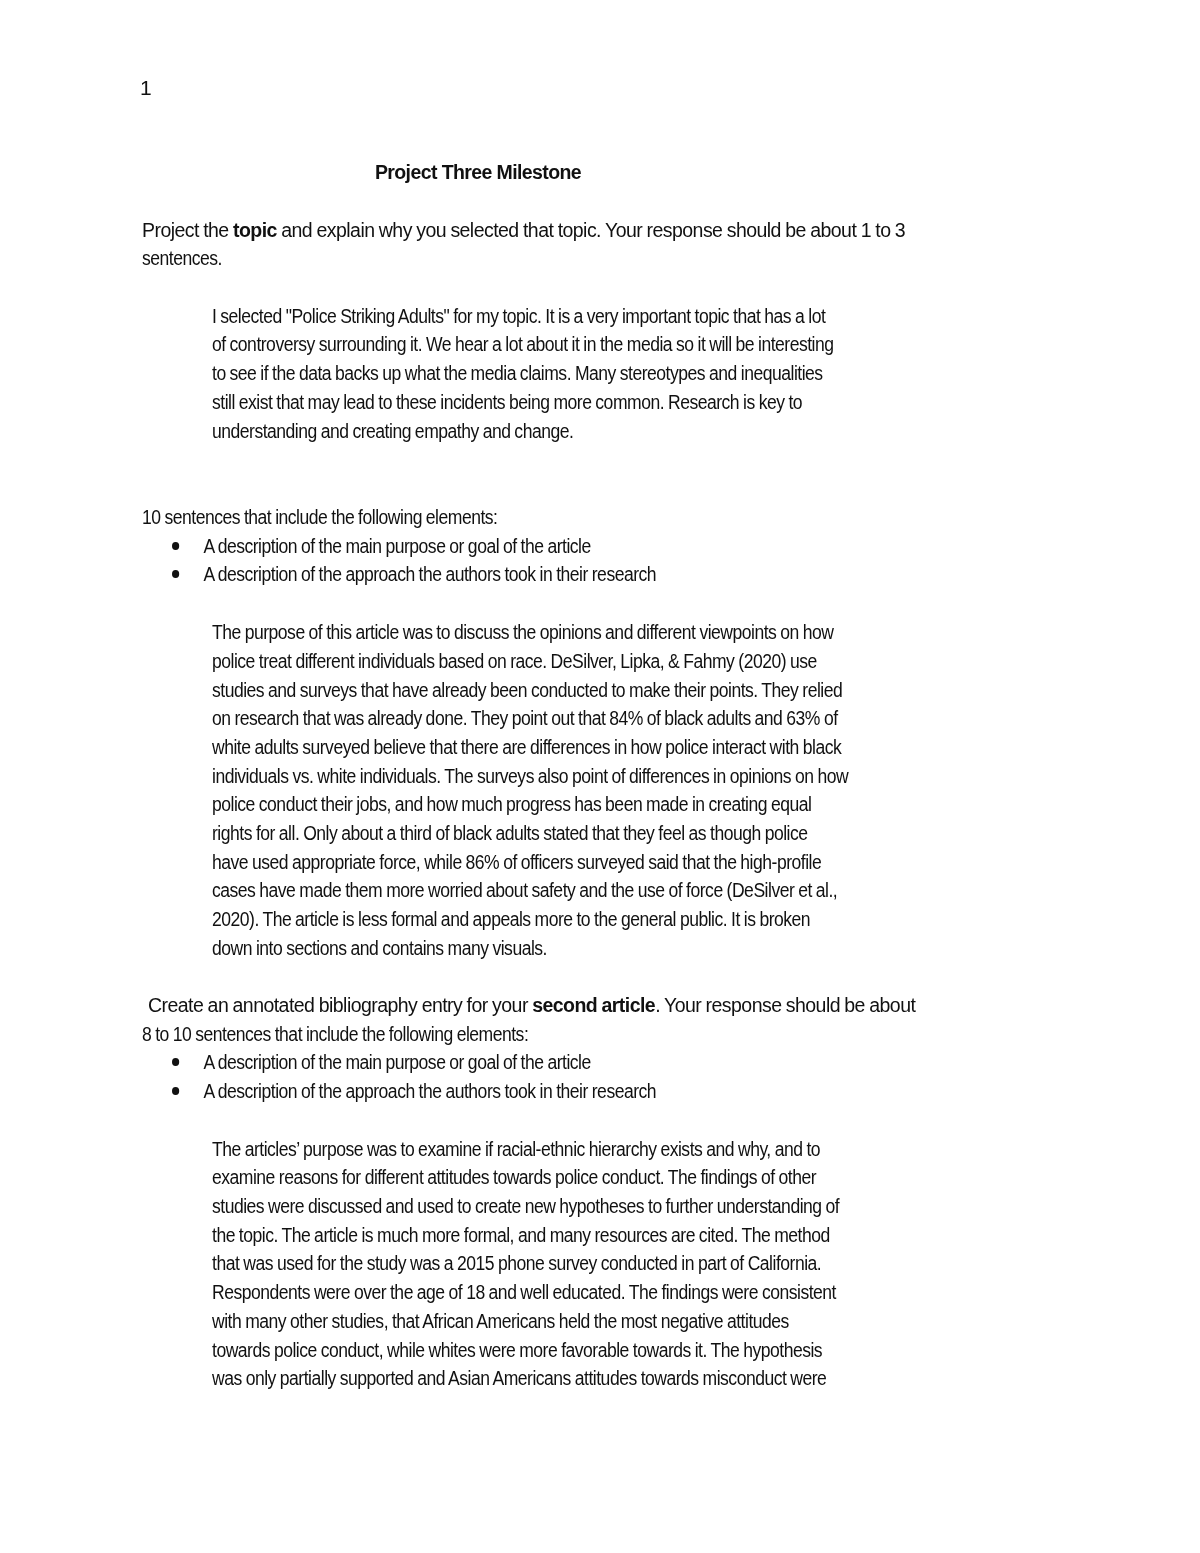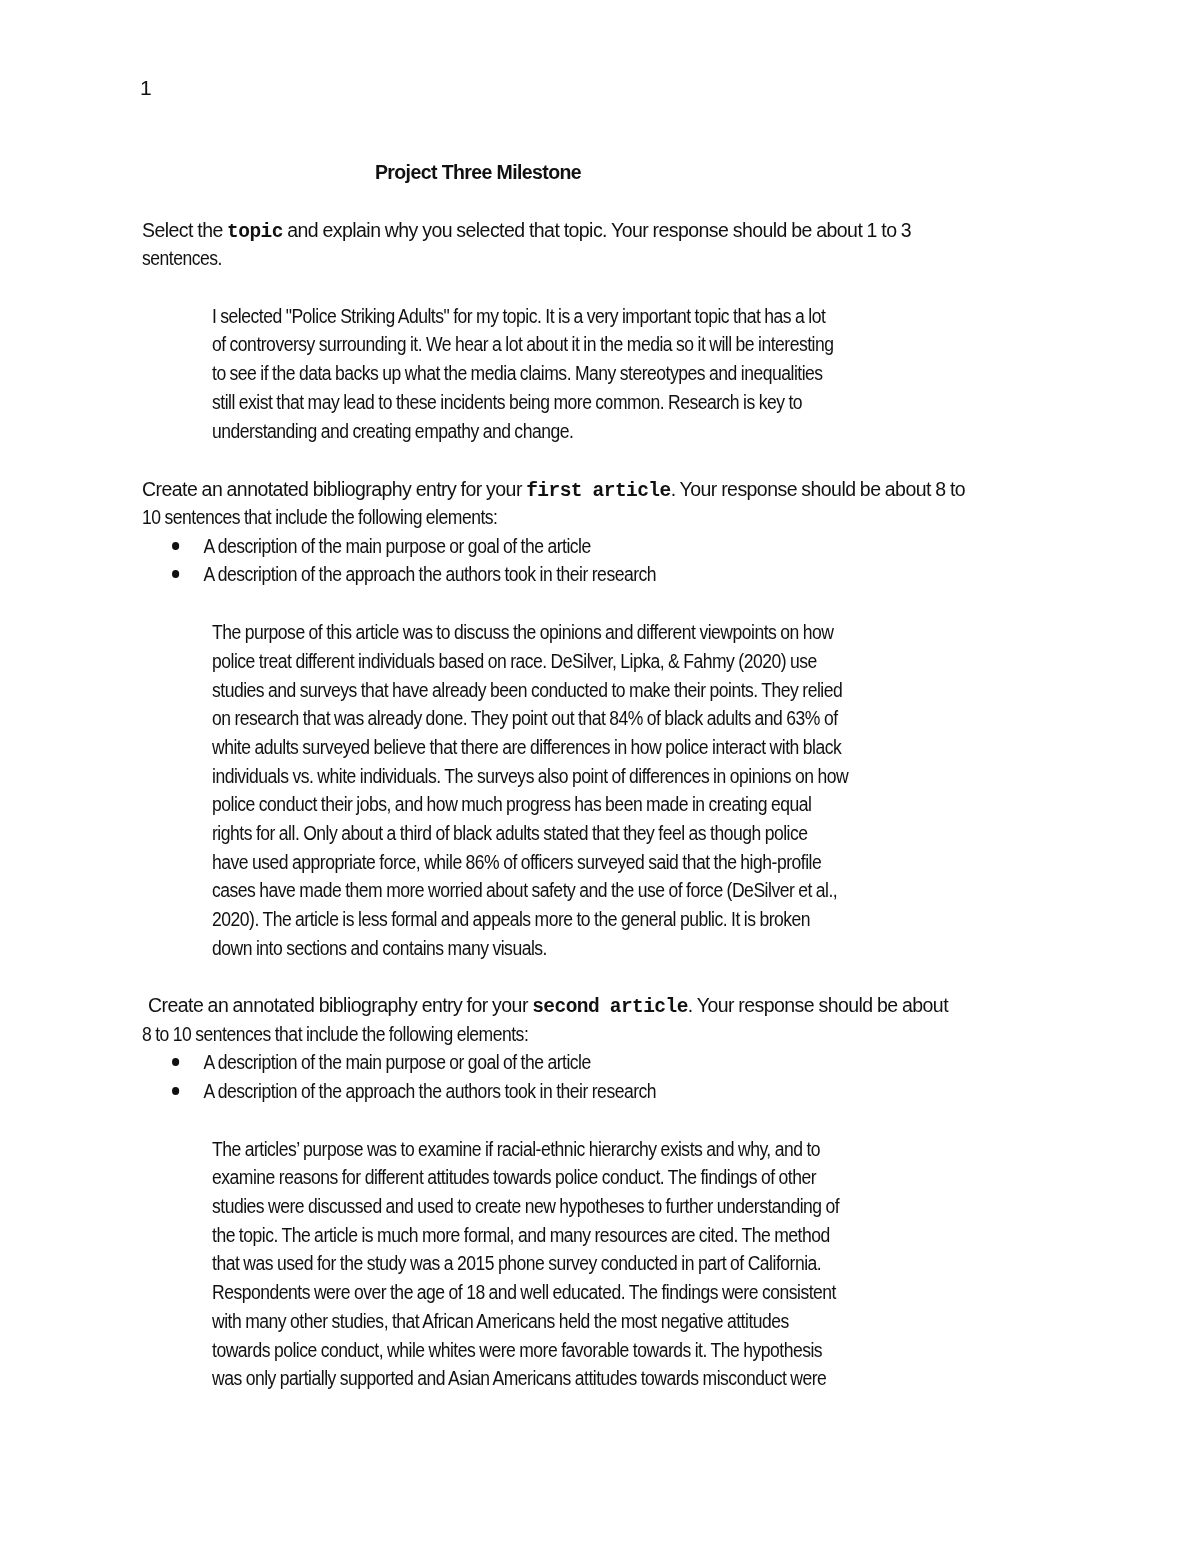--- a/index.html
+++ b/index.html
@@ -8,47 +8,44 @@
   .page { position: absolute; left: 0; top: 0; width: 1200px; height: 1553px; background: #fff; }
   .line { position: absolute; white-space: nowrap; font-size: 19.5px; line-height: 28px;
           letter-spacing: -0.55px; word-spacing: -0.5px; transform-origin: left center; }
   .page-num { position: absolute; left: 140px; top: 74px; font-size: 21px; line-height: 28px; }
   .title { position: absolute; left: 0; width: 956px; text-align: center; top: 158px;
            font-size: 19.5px; line-height: 28px; font-weight: bold; letter-spacing: -0.6px; }
   .bullet-row { position: absolute; left: 172px; white-space: nowrap; font-size: 19.5px; line-height: 28px;
                 letter-spacing: -0.55px; word-spacing: -0.5px; }
   .bullet-dot { display: inline-block; width: 8px; height: 8px; border-radius: 50%; background: #111;
                 vertical-align: middle; margin-right: 27px; position: relative; top: -2px; }
-  b { font-weight: bold; font-family: Liberation Mono, monospace; }
+  b { font-weight: bold; }
 </style>
 </head>
 <body>
 
 <div class="page">
 
   <div class="page-num">1</div>
 
   <div class="title">Project Three Milestone</div>
 
   <div class="line" style="left: 142px; top: 216px; transform: scaleX(1);">
-    <span>Select the </span><b>topic</b><span> and explain why you selected that topic. Your response should be about 1 to 3</span>
+    <span>Project the </span><b>topic</b><span> and explain why you selected that topic. Your response should be about 1 to 3</span>
   </div>
   <div class="line" style="left: 142px; top: 244px; transform: scaleX(0.9);">
     <span>sentences.</span>
   </div>
 
   <div class="line" style="left: 212px; top: 302px; transform: scaleX(0.9);">I selected "Police Striking Adults" for my topic. It is a very important topic that has a lot</div>
   <div class="line" style="left: 212px; top: 330px; transform: scaleX(0.9);">of controversy surrounding it. We hear a lot about it in the media so it will be interesting</div>
   <div class="line" style="left: 212px; top: 359px; transform: scaleX(0.9);">to see if the data backs up what the media claims. Many stereotypes and inequalities</div>
   <div class="line" style="left: 212px; top: 388px; transform: scaleX(0.9);">still exist that may lead to these incidents being more common. Research is key to</div>
   <div class="line" style="left: 212px; top: 417px; transform: scaleX(0.9);">understanding and creating empathy and change.</div>
 
-  <div class="line" style="left: 142px; top: 475px; transform: scaleX(1);">
-    <span>Create an annotated bibliography entry for your </span><b>first article</b><span>. Your response should be about 8 to</span>
-  </div>
   <div class="line" style="left: 142px; top: 503px; transform: scaleX(0.9);">
     <span>10 sentences that include the following elements:</span>
   </div>
   <div class="bullet-row" style="top: 532px; transform: scaleX(0.9); transform-origin: left center;">
     <span class="bullet-dot"></span><span>A description of the main purpose or goal of the article</span>
   </div>
   <div class="bullet-row" style="top: 560px; transform: scaleX(0.9); transform-origin: left center;">
     <span class="bullet-dot"></span><span>A description of the approach the authors took in their research</span>
   </div>
 

